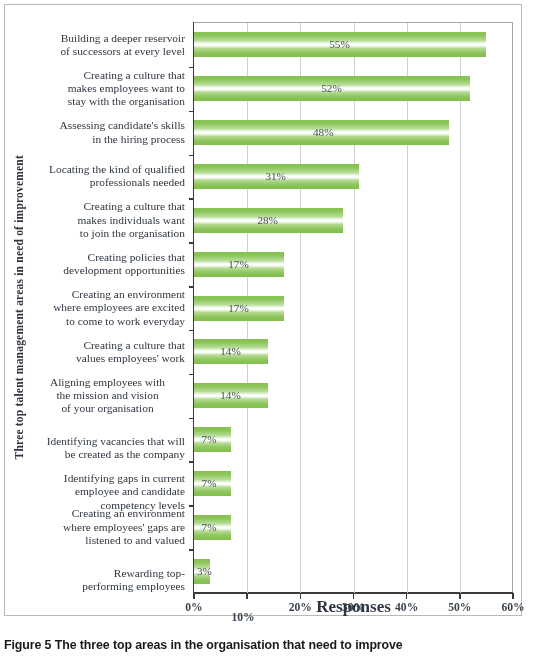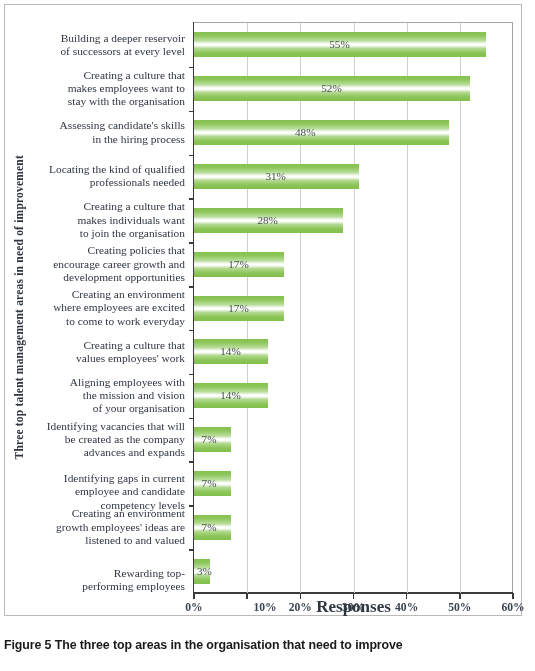--- a/index.html
+++ b/index.html
@@ -209,88 +209,86 @@
       <div>Locating the kind of qualified</div>
       <div>professionals needed</div>
     </div>
     <div class="cat-label" style="top: 175.385px; height: 43.8462px;">
       <div>Creating a culture that</div>
       <div>makes individuals want</div>
       <div>to join the organisation</div>
     </div>
     <div class="cat-label" style="top: 219.231px; height: 43.8462px;">
       <div>Creating policies that</div>
-      <div>encourage career growth and</div>
       <div>development opportunities</div>
     </div>
     <div class="cat-label" style="top: 263.077px; height: 43.8462px;">
       <div>Creating an environment</div>
       <div>where employees are excited</div>
       <div>to come to work everyday</div>
     </div>
     <div class="cat-label" style="top: 306.923px; height: 43.8462px;">
       <div>Creating a culture that</div>
       <div>values employees' work</div>
     </div>
-    <div class="cat-label" style="top: 350.769px; height: 43.8462px;">
+    <div class="cat-label" style="top: 350.769px; height: 43.8462px; text-align: center;">
       <div>Aligning employees with</div>
       <div>the mission and vision</div>
       <div>of your organisation</div>
     </div>
-    <div class="cat-label" style="top: 394.615px; height: 43.8462px;">
+    <div class="cat-label" style="top: 394.615px; height: 43.8462px; justify-content: flex-end;">
       <div>Identifying vacancies that will</div>
       <div>be created as the company</div>
-      <div>advances and expands</div>
     </div>
     <div class="cat-label" style="top: 447px; height: 43.8462px;">
       <div>Identifying gaps in current</div>
       <div>employee and candidate</div>
       <div>competency levels</div>
     </div>
     <div class="cat-label" style="top: 482.308px; height: 43.8462px;">
       <div>Creating an environment</div>
-      <div>growth employees' ideas are</div>
+      <div>where employees' gaps are</div>
       <div>listened to and valued</div>
     </div>
     <div class="cat-label" style="top: 526.154px; height: 43.8462px; justify-content: flex-end;">
       <div>Rewarding top-</div>
       <div>performing employees</div>
     </div>
   </div>
 
 <div id="y-spine"></div>
 <div id="x-spine"></div>
 
 <div id="plot">
     <div class="xtick" style="left: -0.75px;"></div>
     <div class="xticklabel" style="left: 0px;">0%</div>
     <div class="gridline" style="left: 53.1667px;"></div>
     <div class="xtick" style="left: 52.4167px;"></div>
-    <div class="xticklabel" style="left: 71px;">10%</div>
+    <div class="xticklabel" style="left: 49px; margin-top: 10px;">10%</div>
     <div class="gridline" style="left: 106.333px;"></div>
     <div class="xtick" style="left: 105.583px;"></div>
     <div class="xticklabel" style="left: 106.333px;">20%</div>
     <div class="gridline" style="left: 159.5px;"></div>
     <div class="xtick" style="left: 158.75px;"></div>
     <div class="xticklabel" style="left: 159.5px;">30%</div>
     <div class="gridline" style="left: 212.667px;"></div>
     <div class="xtick" style="left: 211.917px;"></div>
     <div class="xticklabel" style="left: 212.667px;">40%</div>
     <div class="gridline" style="left: 265.833px;"></div>
     <div class="xtick" style="left: 265.083px;"></div>
     <div class="xticklabel" style="left: 265.833px;">50%</div>
     <div class="xtick" style="left: 318.25px;"></div>
     <div class="xticklabel" style="left: 319px;">60%</div>
     <div class="bar" style="left: 0px; top: 9.42308px; width: 292.417px;"></div>
     <div class="bar-label" style="top: 9.42308px; left: 135.208px;">55%</div>
     <div class="bar" style="left: 0px; top: 53.2692px; width: 276.467px;"></div>
     <div class="bar-label" style="top: 53.2692px; left: 127.233px; text-align: right;">52%</div>
     <div class="ytick" style="top: 43.8462px;"></div>
     <div class="bar" style="left: 0px; top: 97.1154px; width: 255.2px;"></div>
-    <div class="bar-label" style="top: 97.1154px; left: 101px;">48%</div>
+    <div class="bar-label" style="top: 97.1154px; left: 119px;">48%</div>
     <div class="ytick" style="top: 87.6923px;"></div>
     <div class="bar" style="left: 0px; top: 140.962px; width: 164.817px;"></div>
     <div class="bar-label" style="top: 140.962px; left: 71.4083px;">31%</div>
     <div class="ytick" style="top: 131.538px;"></div>
     <div class="bar" style="left: 0px; top: 184.808px; width: 148.867px;"></div>
     <div class="bar-label" style="top: 184.808px; left: 63.4333px;">28%</div>
     <div class="ytick" style="top: 175.385px;"></div>
     <div class="bar" style="left: 0px; top: 228.654px; width: 90.3833px;"></div>
     <div class="bar-label" style="top: 228.654px; left: 34.1917px;">17%</div>
     <div class="ytick" style="top: 219.231px;"></div>

